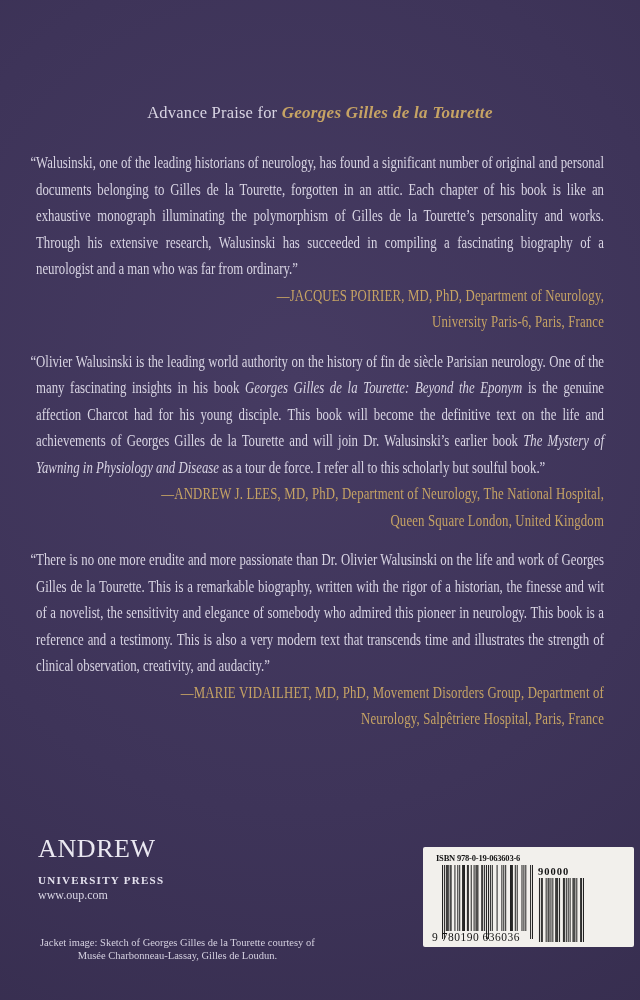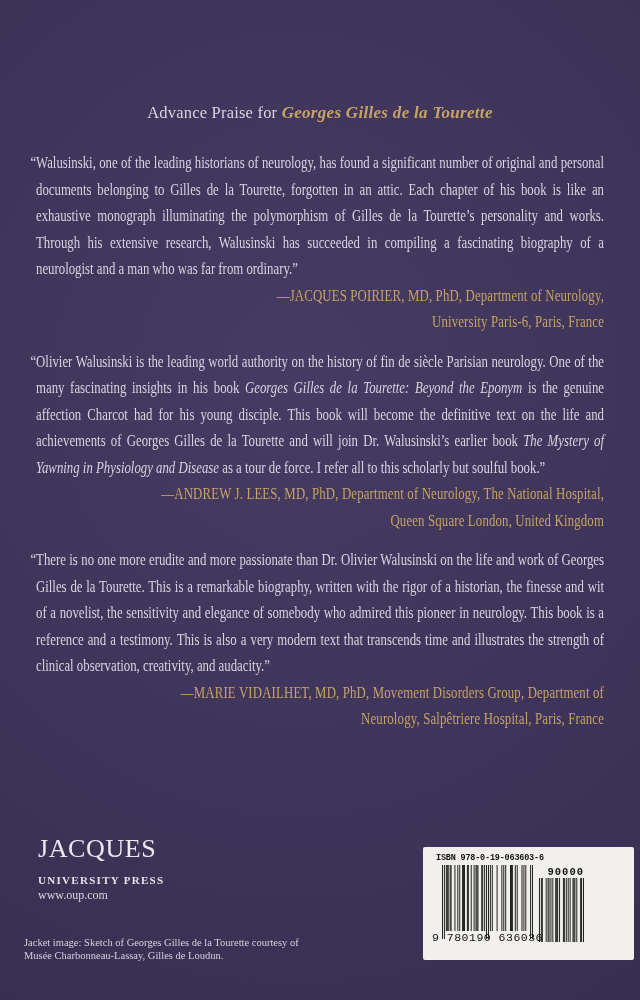--- a/index.html
+++ b/index.html
@@ -33,31 +33,31 @@
   .quote-text .it{font-style:italic;}
   .attribution{
     color:var(--gold);text-align:right;font-size:16px;line-height:26.5px;letter-spacing:.2px;
   }
   
   .publisher{position:absolute;left:38px;top:836px;color:#eae8f1;}
   .oxford{font-size:26px;letter-spacing:.6px;line-height:26px;}
   .press{font-size:11px;font-weight:bold;letter-spacing:1.3px;margin-top:12px;color:#e4e1ee;}
   .website{margin-top:2px;font-size:12px;color:#d9d5e4;}
   
-  .credit{position:absolute;left:24px;top:936px;font-size:10.5px;line-height:13px;color:#d5d1e0;}
+  .credit{position:absolute;left:40px;top:936px;font-size:10.5px;line-height:13px;color:#d5d1e0;text-align:center;}
   
   .barcode-box{
-    position:absolute;left:423px;top:847px;width:211px;height:113px;
+    position:absolute;left:423px;top:847px;width:211px;height:100px;
     background:var(--barcodeBg);border-radius:2px;color:#141414;
-    font-family:Liberation Mono, monospace;
+    font-family:Liberation Serif, serif;
   }
   .barcode-box .isbn{position:absolute;left:13px;top:6px;font-size:8.5px;font-weight:bold;letter-spacing:-.2px;white-space:pre;}
   #ean13{position:absolute;left:19px;top:18px;}
   .barcode-box .digits{position:absolute;left:9px;top:84px;font-size:11.5px;letter-spacing:.5px;white-space:pre;}
-  .barcode-box .addon-digits{position:absolute;left:115px;top:19px;width:46px;text-align:right;font-size:10.5px;font-weight:bold;letter-spacing:1px;}
+  .barcode-box .addon-digits{position:absolute;left:115px;top:19px;width:46px;text-align:left;font-size:10.5px;font-weight:bold;letter-spacing:1px;}
   #ean5{position:absolute;left:115px;top:31px;}
   svg rect{fill:#191919;}
 </style>
 </head>
 <body>
 
 <div class="cover">
 
   <div class="header">
     <span>Advance Praise for </span><span class="title">Georges Gilles de la Tourette</span>
@@ -81,21 +81,21 @@
       <div class="quote-block">
         <p class="quote-text"><span>“There is no one more erudite and more passionate than Dr. Olivier Walusinski on the life and work of Georges Gilles de la Tourette. This is a remarkable biography, written with the rigor of a historian, the finesse and wit of a novelist, the sensitivity and elegance of somebody who admired this pioneer in neurology. This book is a reference and a testimony. This is also a very modern text that transcends time and illustrates the strength of clinical observation, creativity, and audacity.”</span></p>
         <div class="attribution">
           <div>—MARIE VIDAILHET, MD, PhD, Movement Disorders Group, Department of</div>
           <div>Neurology, Salpêtriere Hospital, Paris, France</div>
         </div>
       </div>
     </div>
 
   <div class="publisher">
-    <div class="oxford">JACQUES</div>
+    <div class="oxford">ANDREW</div>
     <div class="press">UNIVERSITY PRESS</div>
     <div class="website">www.oup.com</div>
   </div>
 
   <div class="credit" id="credit">
       <div>Jacket image: Sketch of Georges Gilles de la Tourette courtesy of</div>
       <div>Musée Charbonneau-Lassay, Gilles de Loudun.</div>
     </div>
 
   <div class="barcode-box">

